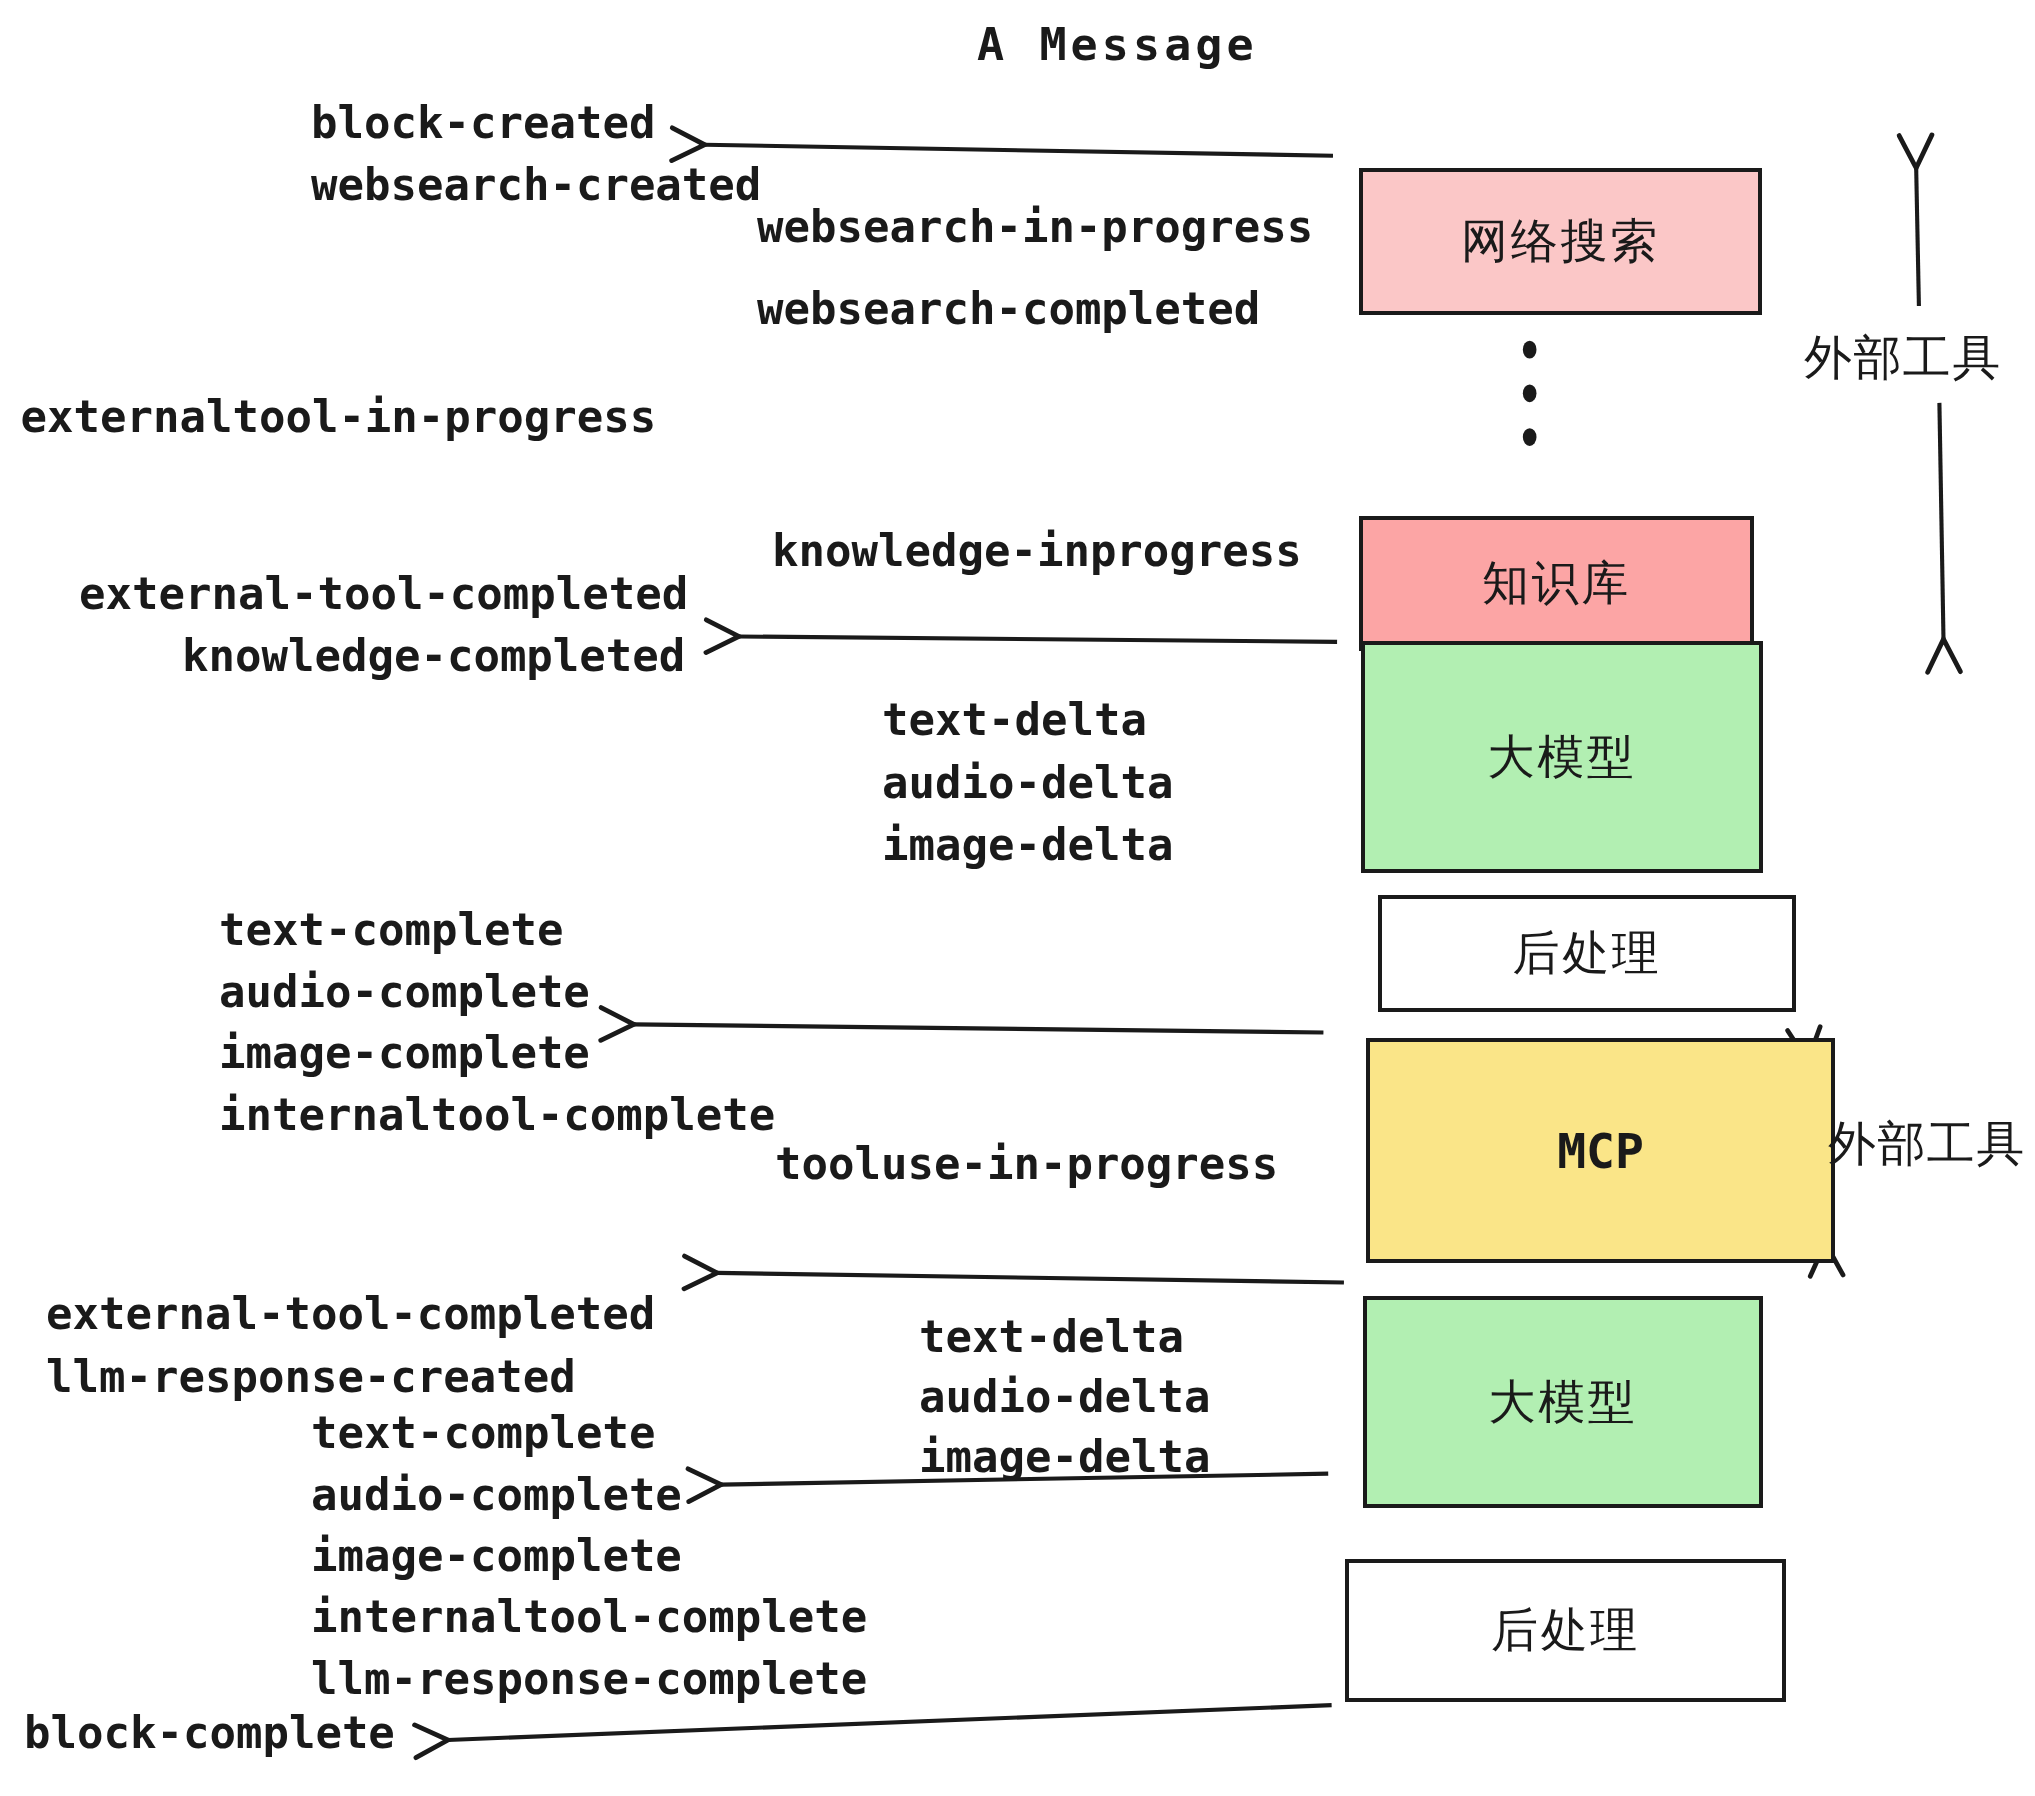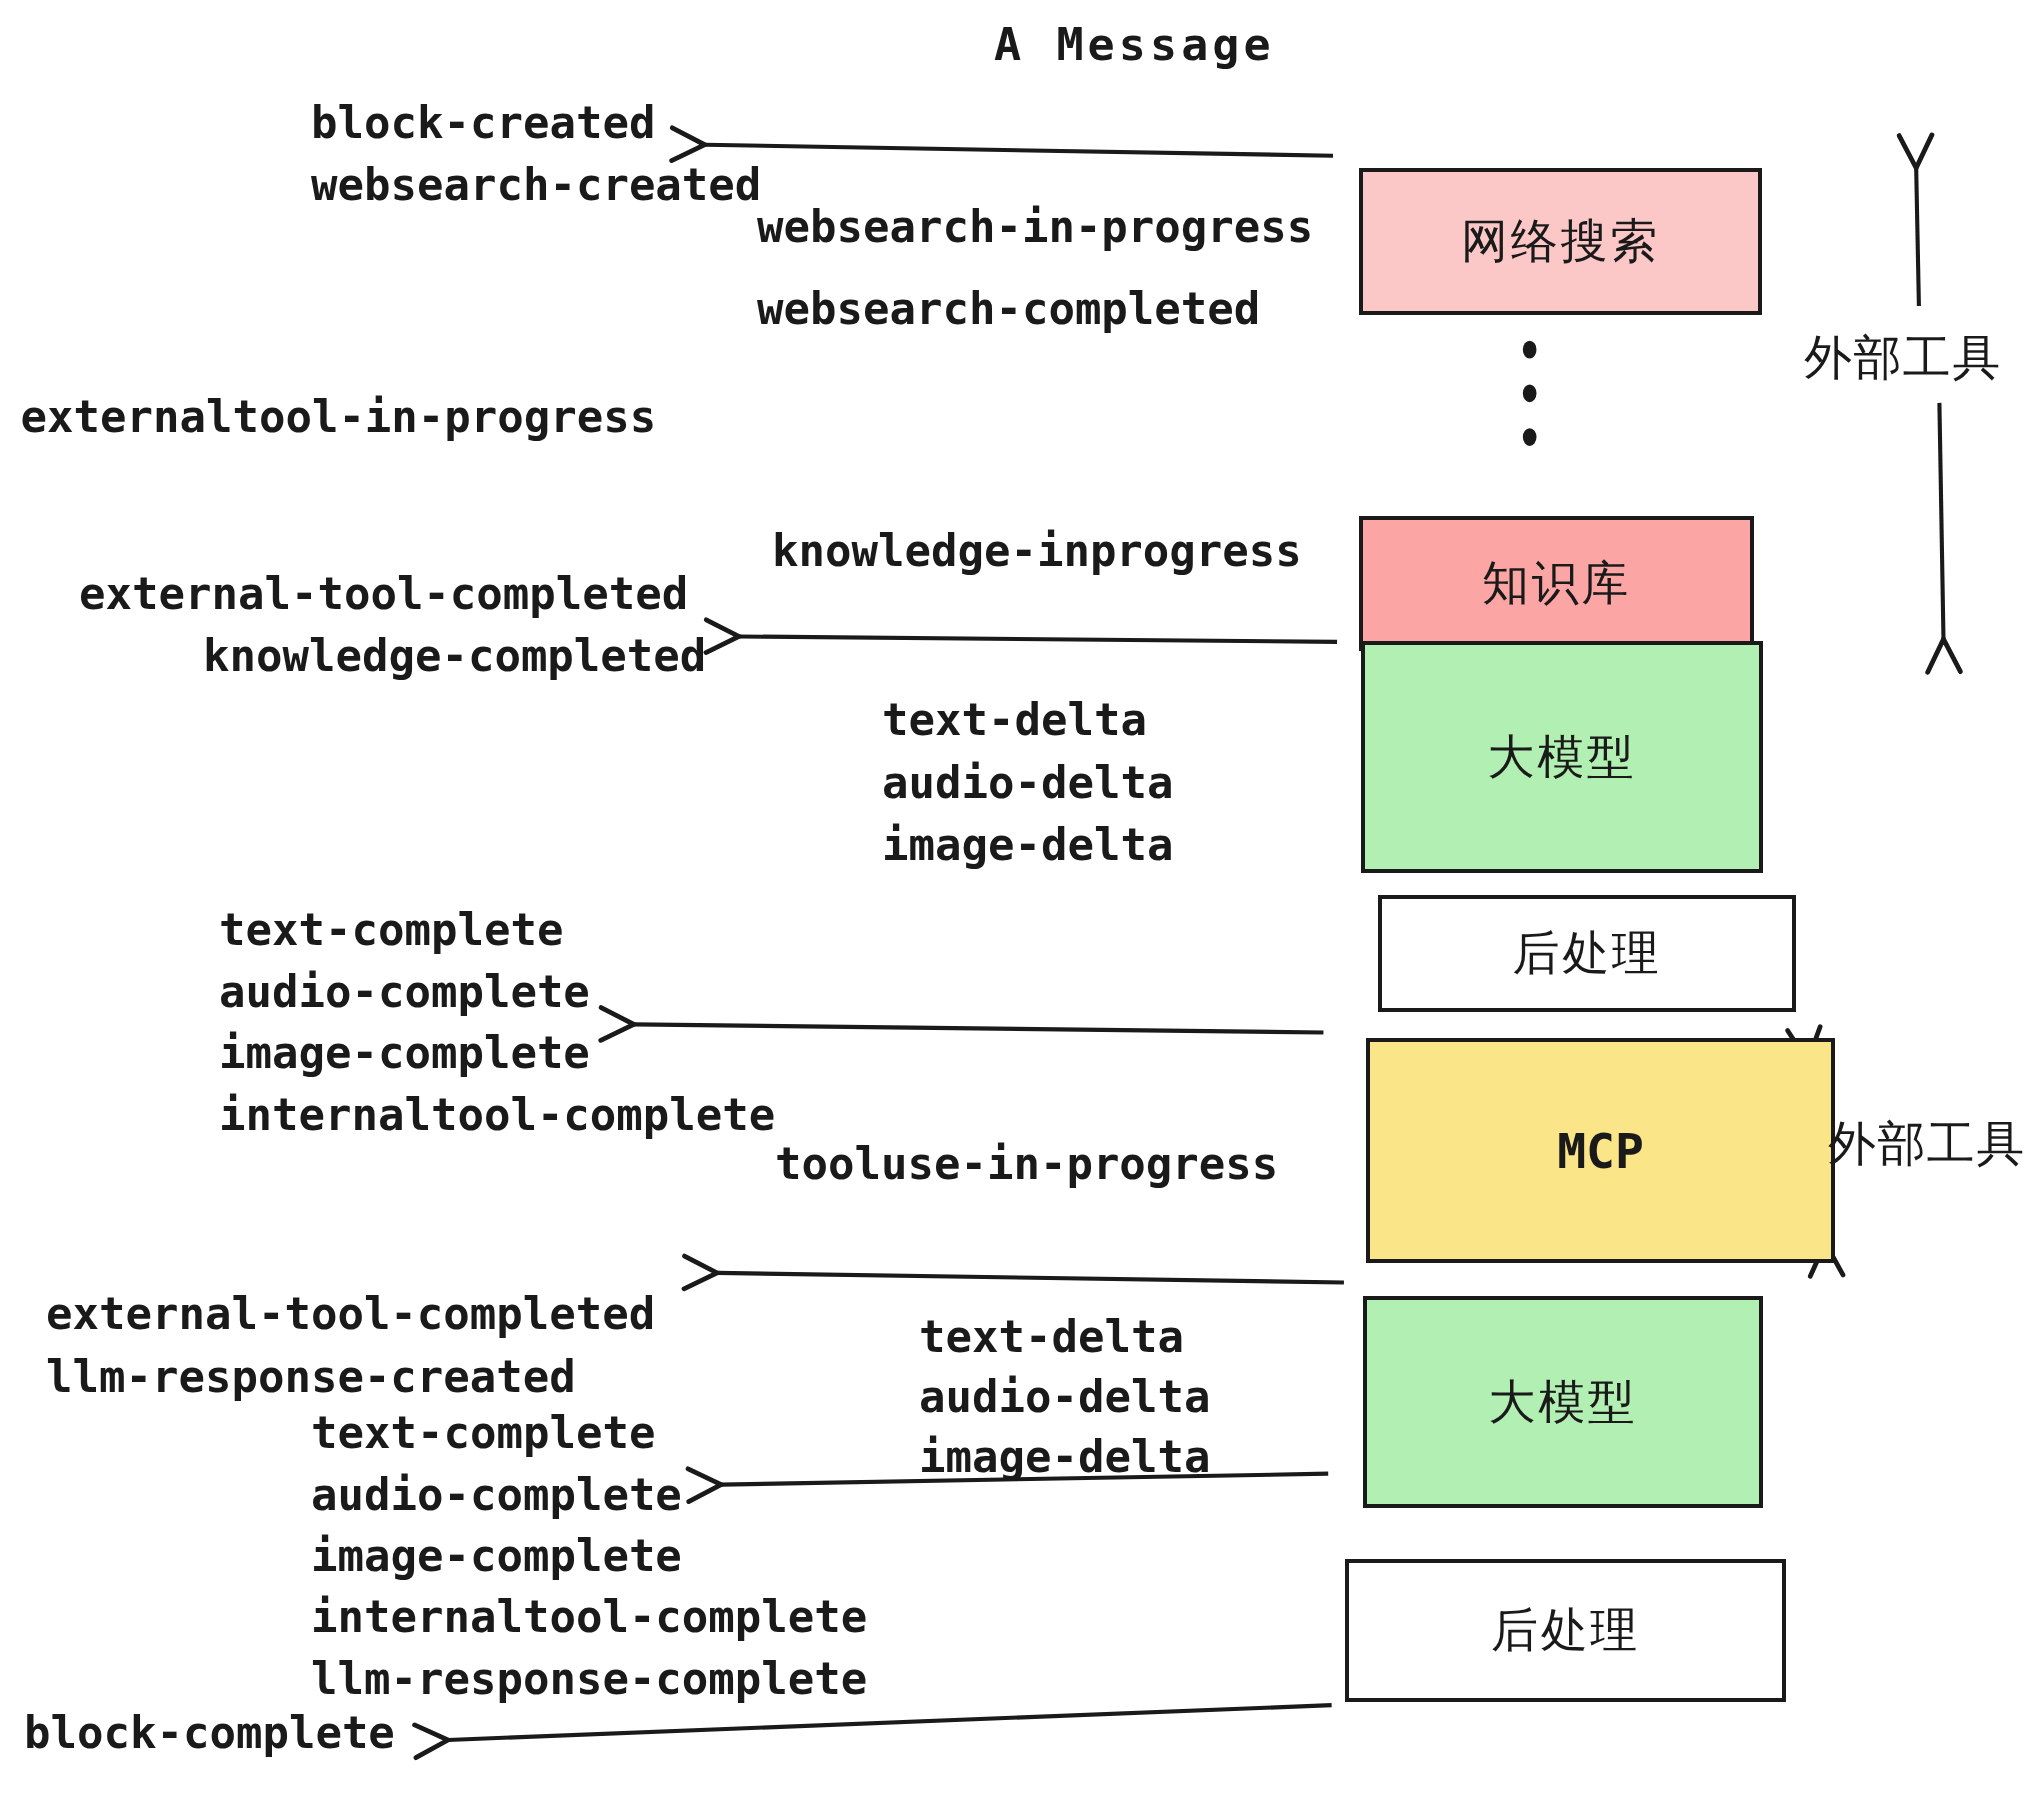--- a/index.html
+++ b/index.html
@@ -48,39 +48,38 @@
     letter-spacing:1.4px;
     white-space:nowrap;
     color:#1a1a1a;
   }
   #title{
     position:absolute;
     left:977px;top:18px;
     font-size:45px;
     font-weight:bold;
     letter-spacing:4.1px;
-    margin-left:17px;
   }
   
   #box-websearch { left:1359px; top:168px;  width:403px; height:147px; background:#fbc7c7; }
   #box-knowledge { left:1359px; top:516px;  width:395px; height:135px; background:#fca5a5; }
   #box-llm-top   { left:1361px; top:641px;  width:402px; height:232px; background:#b2efb2; }
   #box-post-top  { left:1378px; top:895px; width:418px; height:117px; background:#ffffff; }
   #box-mcp       { left:1366px; top:1038px; width:469px; height:225px; background:#fae588; }
   #box-llm-bot   { left:1363px; top:1296px; width:400px; height:212px; background:#b2efb2; }
   #box-post-bot  { left:1345px; top:1559px; width:441px; height:143px; background:#ffffff; }
   
   .ev-block-created        { left:311px;  top:101px;  }
   .ev-websearch-created    { left:311px;  top:163px;  }
   .ev-websearch-inprog     { left:757px; top:205px;  }
   .ev-websearch-completed  { left:757px; top:287px;  }
   .ev-externaltool-inprog  { left:20.5px;   top:395px;  }
   .ev-knowledge-inprog     { left:772px; top:529px;  }
   .ev-ext-tool-completed-1 { left:79px;  top:572px;  }
-  .ev-knowledge-completed  { left:203px;  top:634px;  }
+  .ev-knowledge-completed  { left:182px;  top:634px;  }
   .ev-text-delta-1         { left:882px; top:698px; }
   .ev-audio-delta-1        { left:882px; top:761px; }
   .ev-image-delta-1        { left:882px; top:823px; }
   .ev-text-complete-1      { left:219px;  top:908px; }
   .ev-audio-complete-1     { left:219px;  top:970px; }
   .ev-image-complete-1     { left:219px;  top:1031px; }
   .ev-internaltool-complete-1{ left:219px; top:1093px; }
   .ev-tooluse-inprog       { left:775px; top:1142px; }
   .ev-tooluse-complete     { left:46px;   top:1229px; }
   .ev-ext-tool-completed-2 { left:46px;   top:1292px; }

